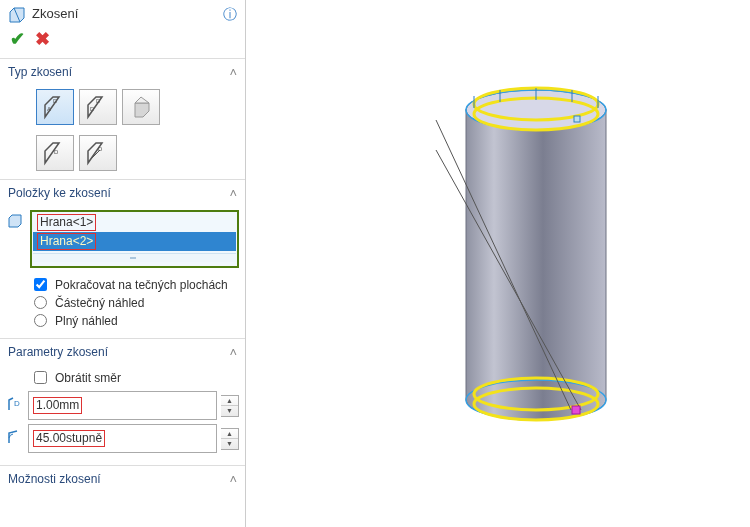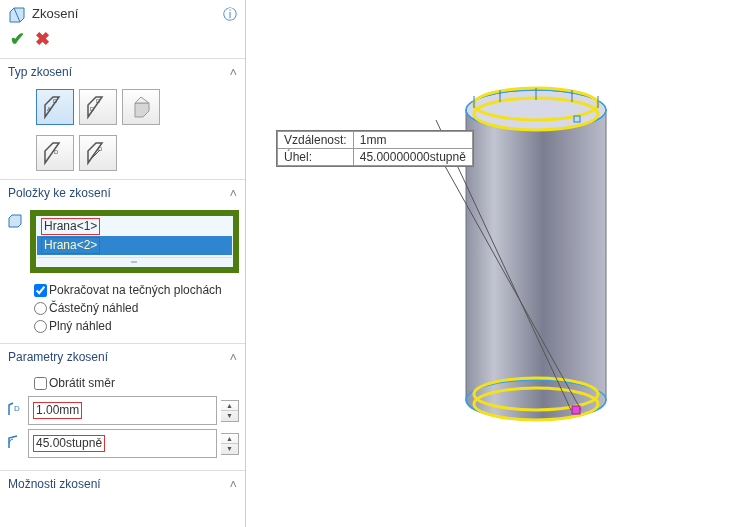--- a/index.html
+++ b/index.html
@@ -88,21 +88,21 @@
   .selection-row {
     display: flex;
     gap: 6px;
     align-items: flex-start;
   }
   .edge-icon {
     width: 18px; text-align: center; padding-top: 3px; color: #2b7bc0;
   }
   .selection-box {
     flex: 1;
-    border: 6px solid #4d7c0f;
+    border: 2px solid #4d7c0f;
     background: #f1f8fd;
     min-height: 58px;
     box-sizing: border-box;
     padding: 1px;
     overflow: hidden;
   }
   .selection-box .item {
     padding: 1px 4px;
     font-size: 12px;
     white-space: nowrap;
@@ -129,21 +129,22 @@
     position: absolute;
     left: 48%;
     top: 3px;
     width: 6px;
     height: 2px;
     background: #aac7de;
   }
   .indent { padding-left: 28px; }
   .ctrl-row {
     display: flex;
-    align-items: center;
+    align-items: flex-start;
+    gap: 6px;
     padding: 2px 0;
   }
   .checkbox, .radio {
     width: 13px; height: 13px;
     margin: 0 2px 0 0;
   }
   .param-row {
     display: flex;
     align-items: center;
     gap: 4px;
@@ -377,34 +378,20 @@
         <span>Možnosti zkosení</span>
         <span class="spacer"></span>
         <span class="chevron">˄</span>
       </div>
     </div>
 
   </div>
 
   <div class="viewport">
 
-    <div class="overlay-box">
-      <table>
-        <tbody>
-            <tr>
-          <td>Vzdálenost:</td>
-          <td>1mm</td>
-        </tr>
-        <tr>
-          <td>Úhel:</td>
-          <td>45.00000000stupně</td>
-        </tr>
-      </tbody>
-        </table>
-    </div>
 
     <svg class="cylinder" width="280" height="420" viewBox="0 0 280 420">
       <defs>
         <linearGradient id="cylg" x1="0" x2="1" y1="0" y2="0">
           <stop offset="0%" stop-color="#8f92a2"></stop>
           <stop offset="20%" stop-color="#c2c4d1"></stop>
           <stop offset="55%" stop-color="#7b7e90"></stop>
           <stop offset="100%" stop-color="#b9bbca"></stop>
         </linearGradient>
       </defs>

